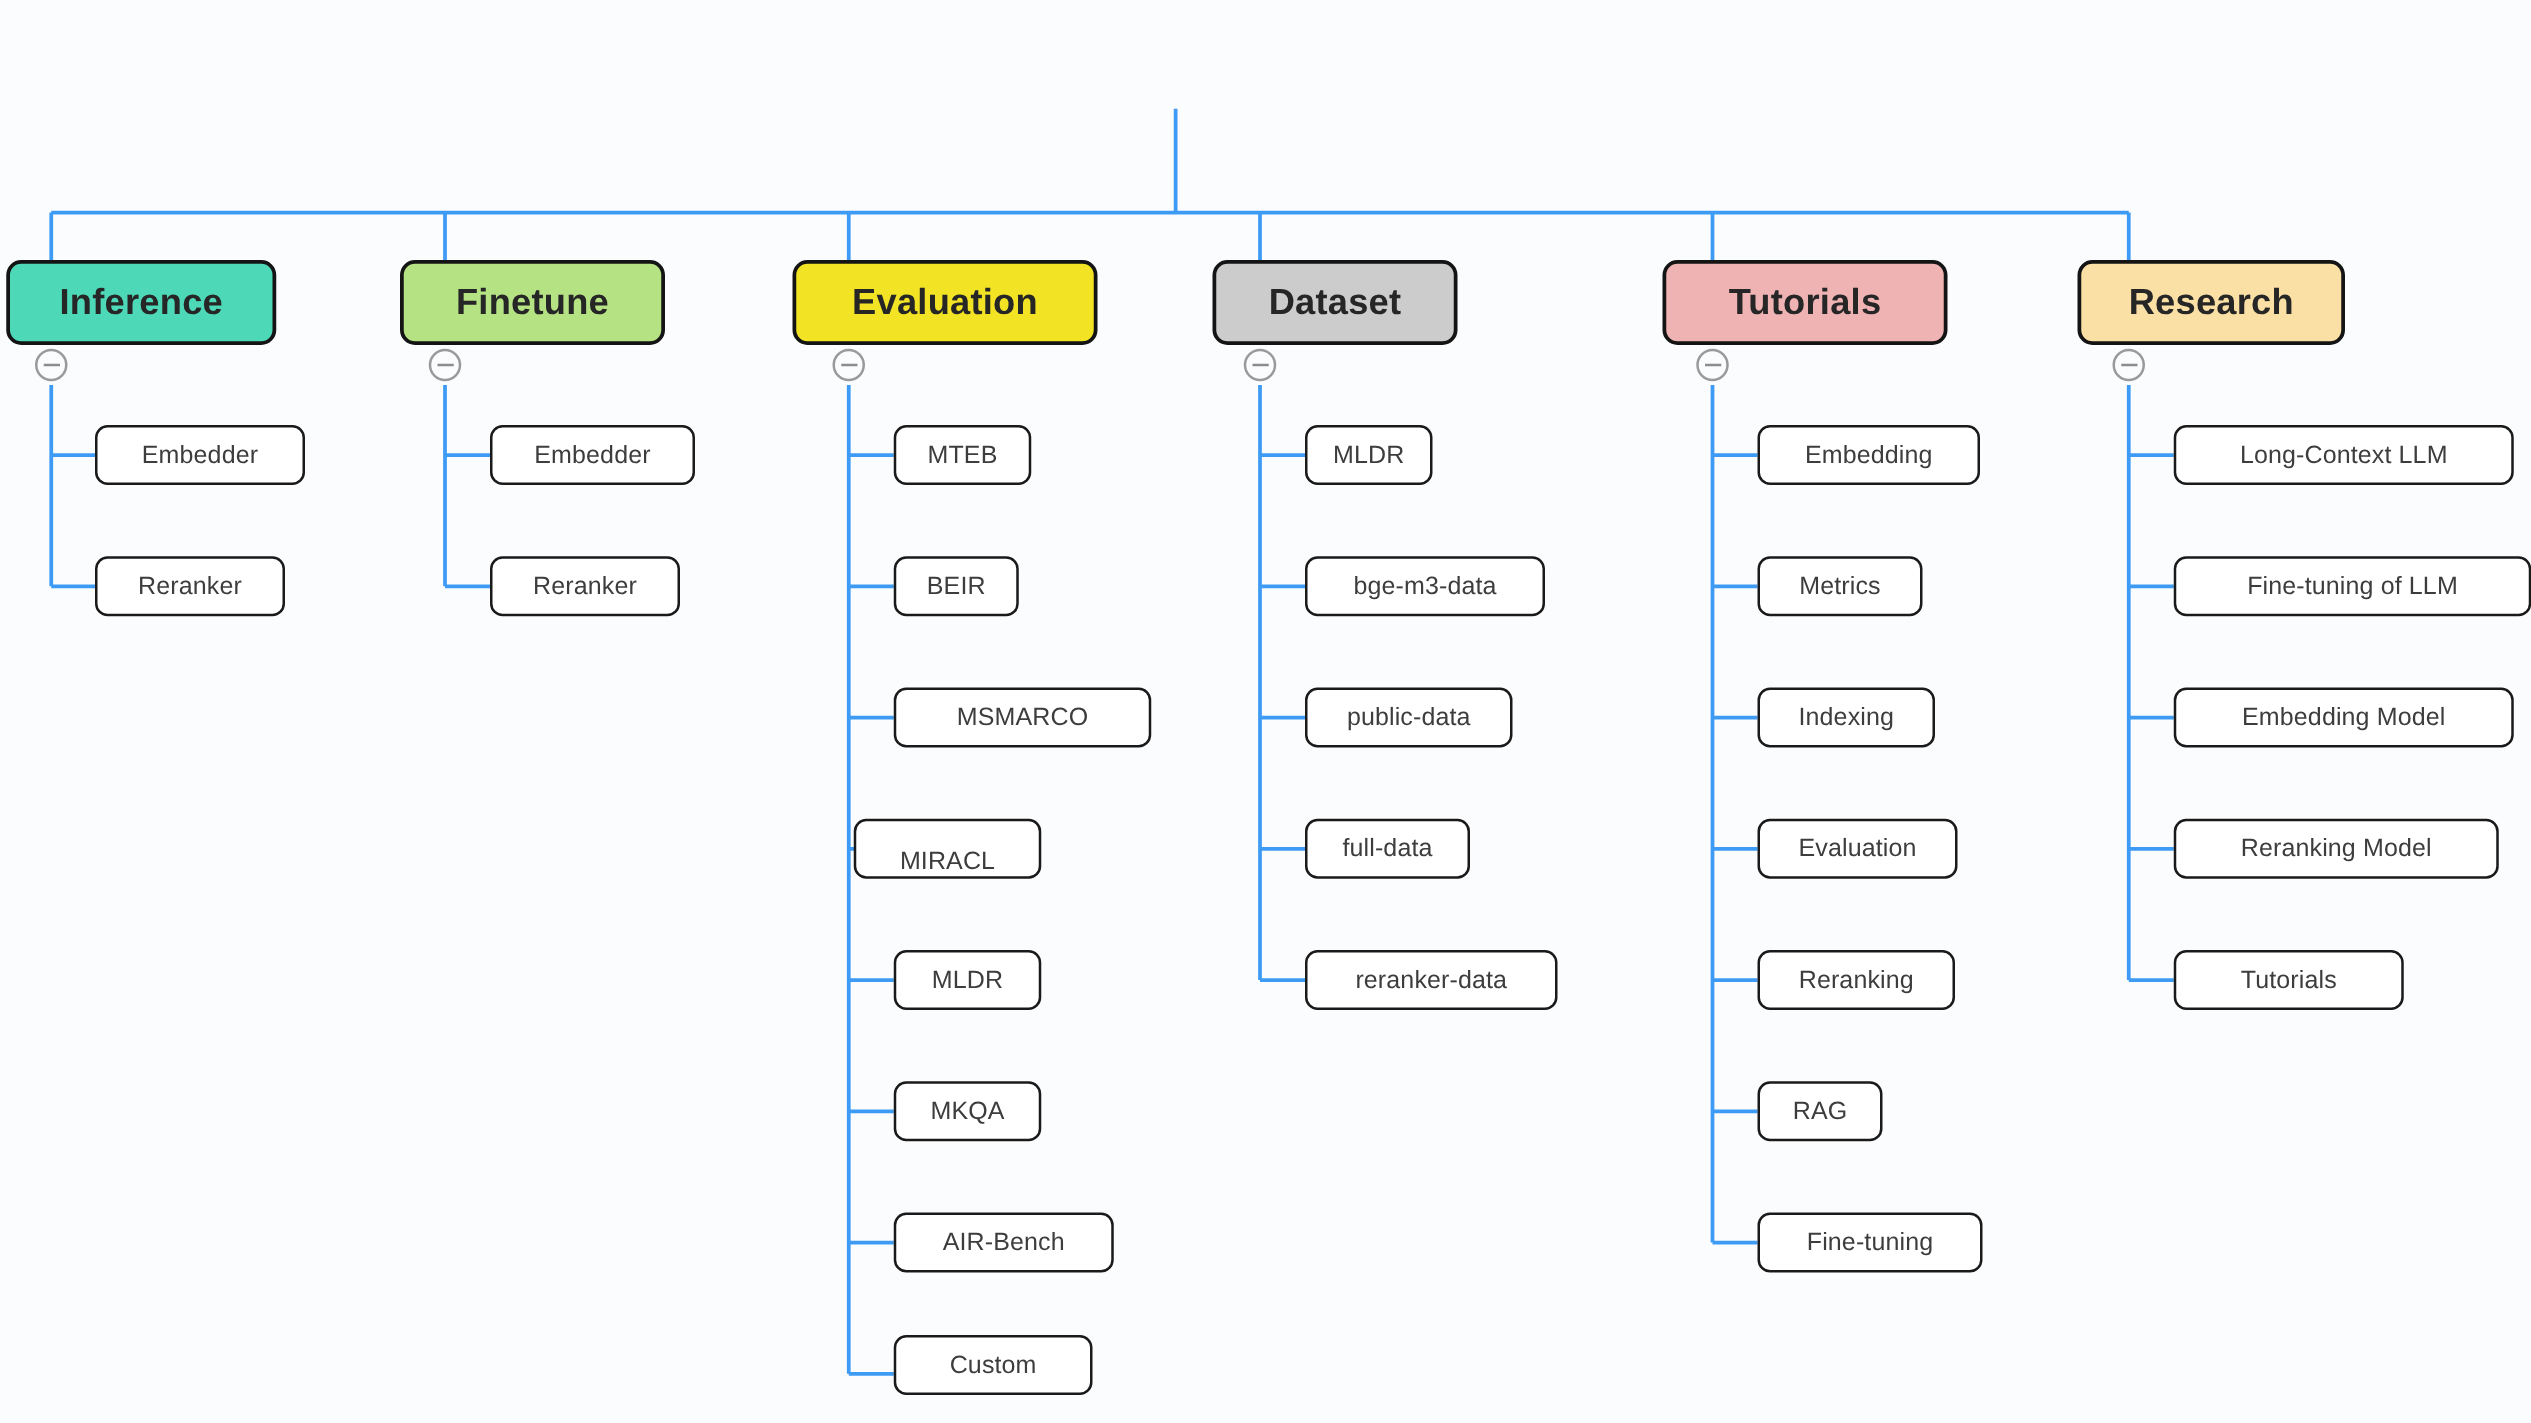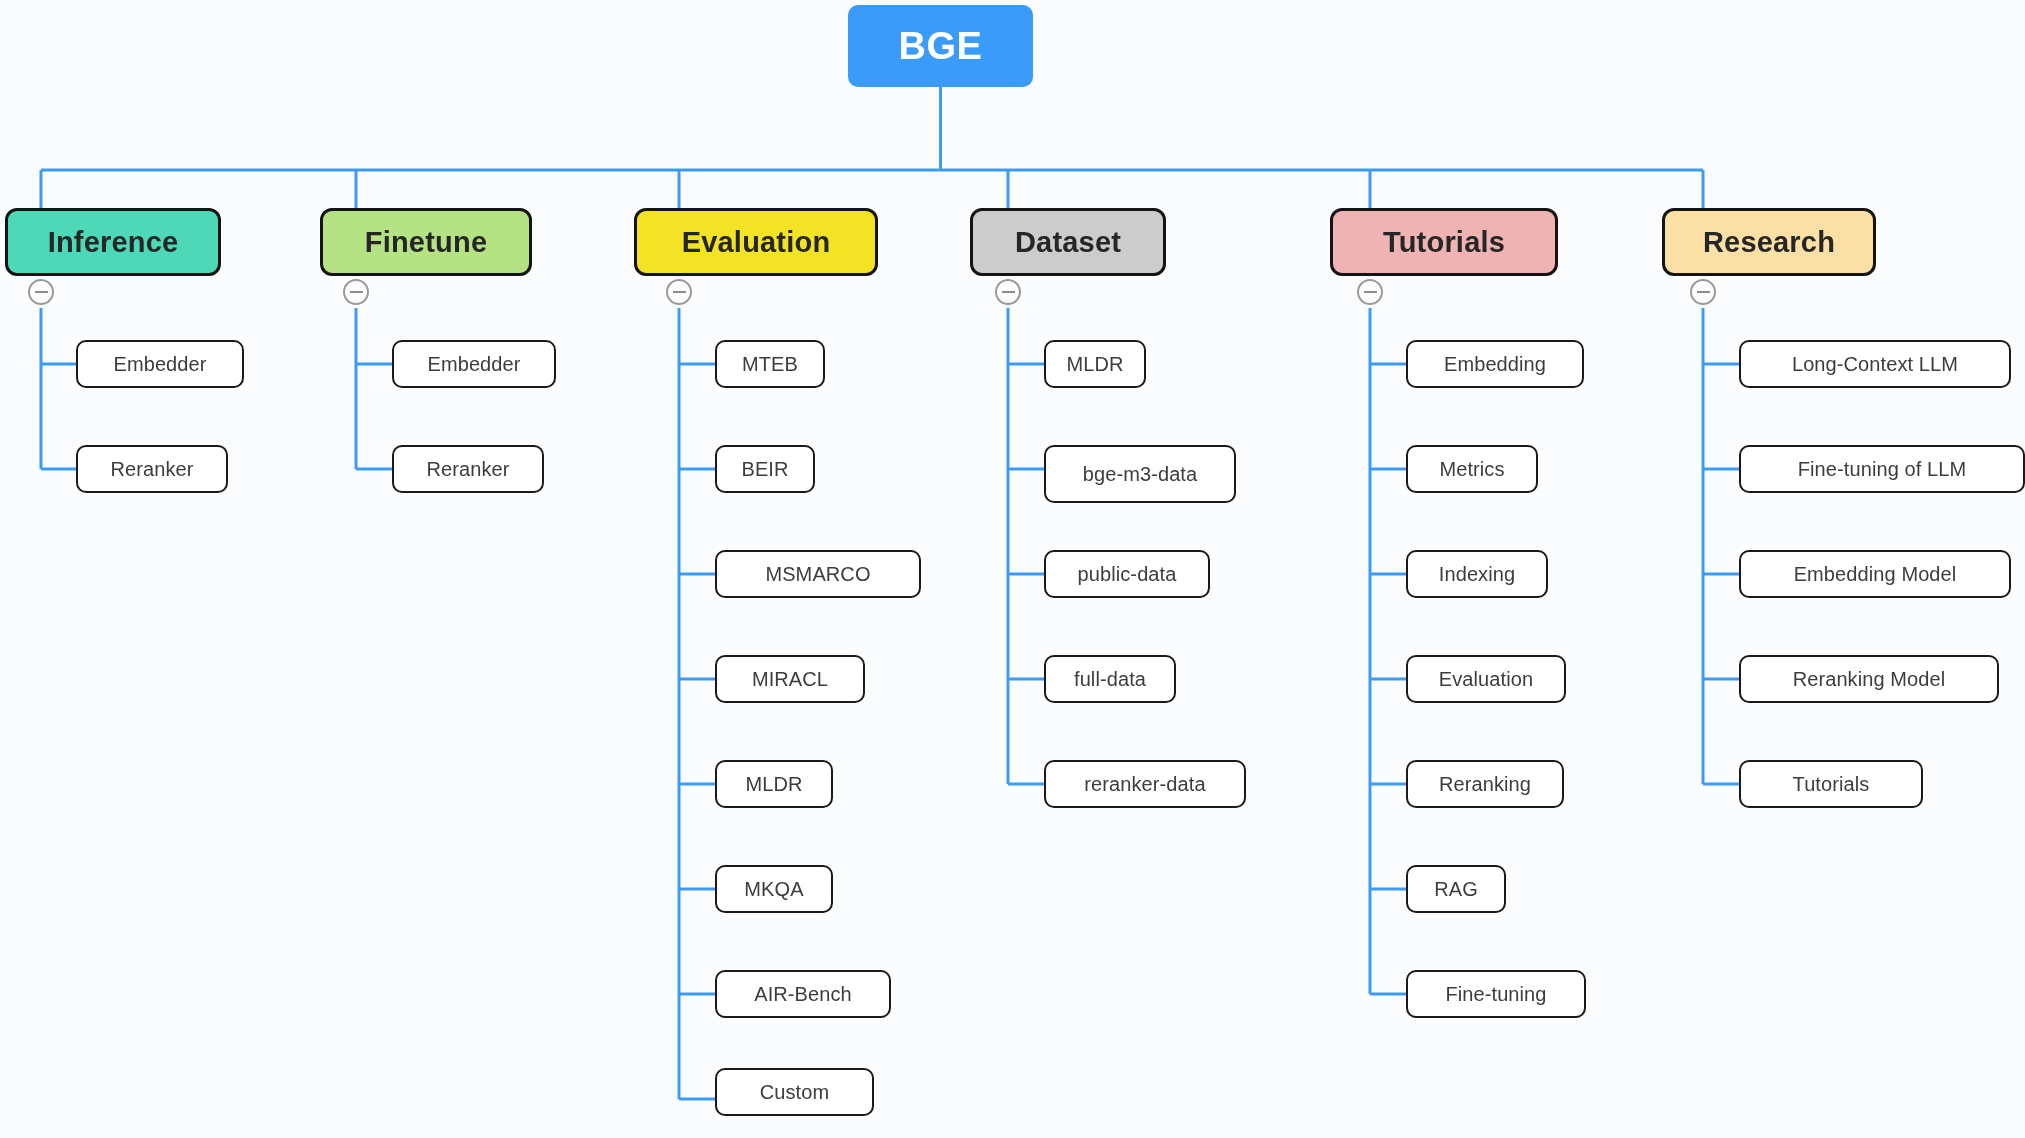--- a/index.html
+++ b/index.html
@@ -132,23 +132,20 @@
         <path d="M 1703 170 L 1703 208"></path>
         <path d="M 1703 308 L 1703 784"></path>
         <path d="M 1703 364 L 1739 364"></path>
         <path d="M 1703 469 L 1739 469"></path>
         <path d="M 1703 574 L 1739 574"></path>
         <path d="M 1703 679 L 1739 679"></path>
         <path d="M 1703 784 L 1739 784"></path>
       </g>
   </svg>
 
-  <div class="node root-node" id="root-node" style="left: 848px; top: 5px; width: 185px; height: 82px; background: rgb(59, 155, 250); color: rgb(255, 255, 255);">
-    <span>BGE</span>
-  </div>
 
   <div id="nodes-layer">
       <div class="node branch-node" style="left: 5px; top: 208px; width: 216px; height: 68px; background: rgb(77, 217, 184);">
         <span>Inference</span>
       </div>
       <div class="collapse-toggle" style="left: 28px; top: 279px;">
         <div class="bar"></div>
       </div>
       <div class="node leaf-node" style="left: 76px; top: 340px; width: 168px; height: 48px;">
         <span>Embedder</span>
@@ -176,21 +173,21 @@
       </div>
       <div class="node leaf-node" style="left: 715px; top: 340px; width: 110px; height: 48px;">
         <span>MTEB</span>
       </div>
       <div class="node leaf-node" style="left: 715px; top: 445px; width: 100px; height: 48px;">
         <span>BEIR</span>
       </div>
       <div class="node leaf-node" style="left: 715px; top: 550px; width: 206px; height: 48px;">
         <span>MSMARCO</span>
       </div>
-      <div class="node leaf-node" style="left: 715px; top: 655px; width: 150px; height: 48px;">
+      <div class="node leaf-node" style="left: 683px; top: 655px; width: 150px; height: 48px; align-items: flex-end;">
         <span>MIRACL</span>
       </div>
       <div class="node leaf-node" style="left: 715px; top: 760px; width: 118px; height: 48px;">
         <span>MLDR</span>
       </div>
       <div class="node leaf-node" style="left: 715px; top: 865px; width: 118px; height: 48px;">
         <span>MKQA</span>
       </div>
       <div class="node leaf-node" style="left: 715px; top: 970px; width: 176px; height: 48px;">
         <span>AIR-Bench</span>
@@ -200,21 +197,21 @@
       </div>
       <div class="node branch-node" style="left: 970px; top: 208px; width: 196px; height: 68px; background: rgb(204, 204, 204);">
         <span>Dataset</span>
       </div>
       <div class="collapse-toggle" style="left: 995px; top: 279px;">
         <div class="bar"></div>
       </div>
       <div class="node leaf-node" style="left: 1044px; top: 340px; width: 102px; height: 48px;">
         <span>MLDR</span>
       </div>
-      <div class="node leaf-node" style="left: 1044px; top: 445px; width: 192px; height: 58px;">
+      <div class="node leaf-node" style="left: 1044px; top: 445px; width: 192px; height: 48px;">
         <span>bge-m3-data</span>
       </div>
       <div class="node leaf-node" style="left: 1044px; top: 550px; width: 166px; height: 48px;">
         <span>public-data</span>
       </div>
       <div class="node leaf-node" style="left: 1044px; top: 655px; width: 132px; height: 48px;">
         <span>full-data</span>
       </div>
       <div class="node leaf-node" style="left: 1044px; top: 760px; width: 202px; height: 48px;">
         <span>reranker-data</span>

